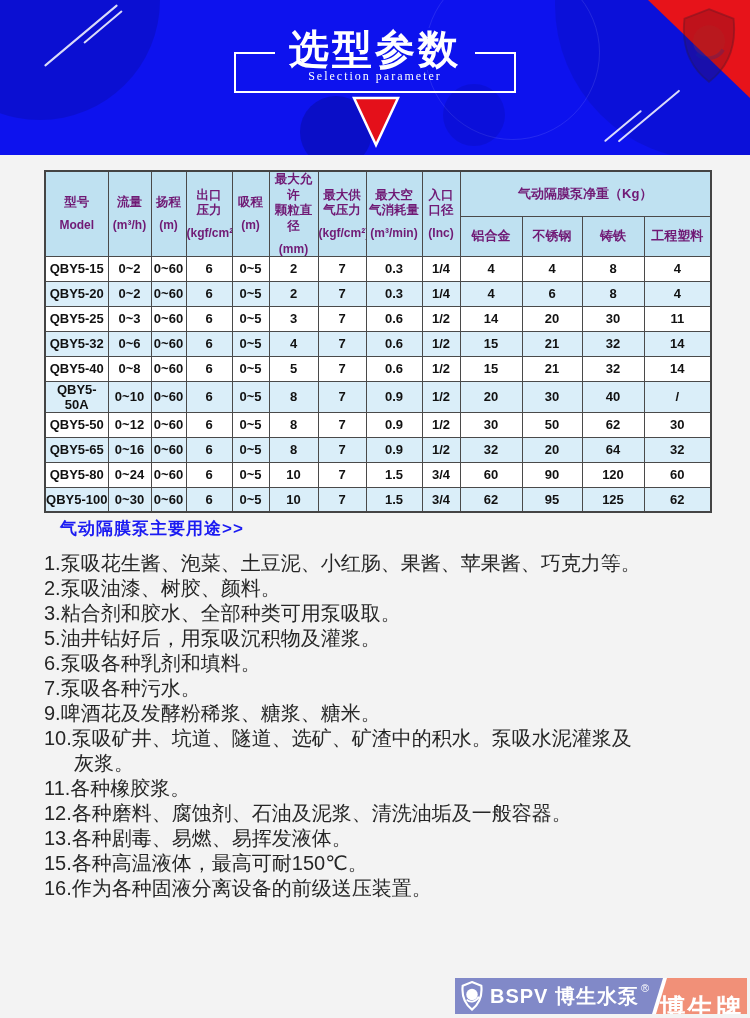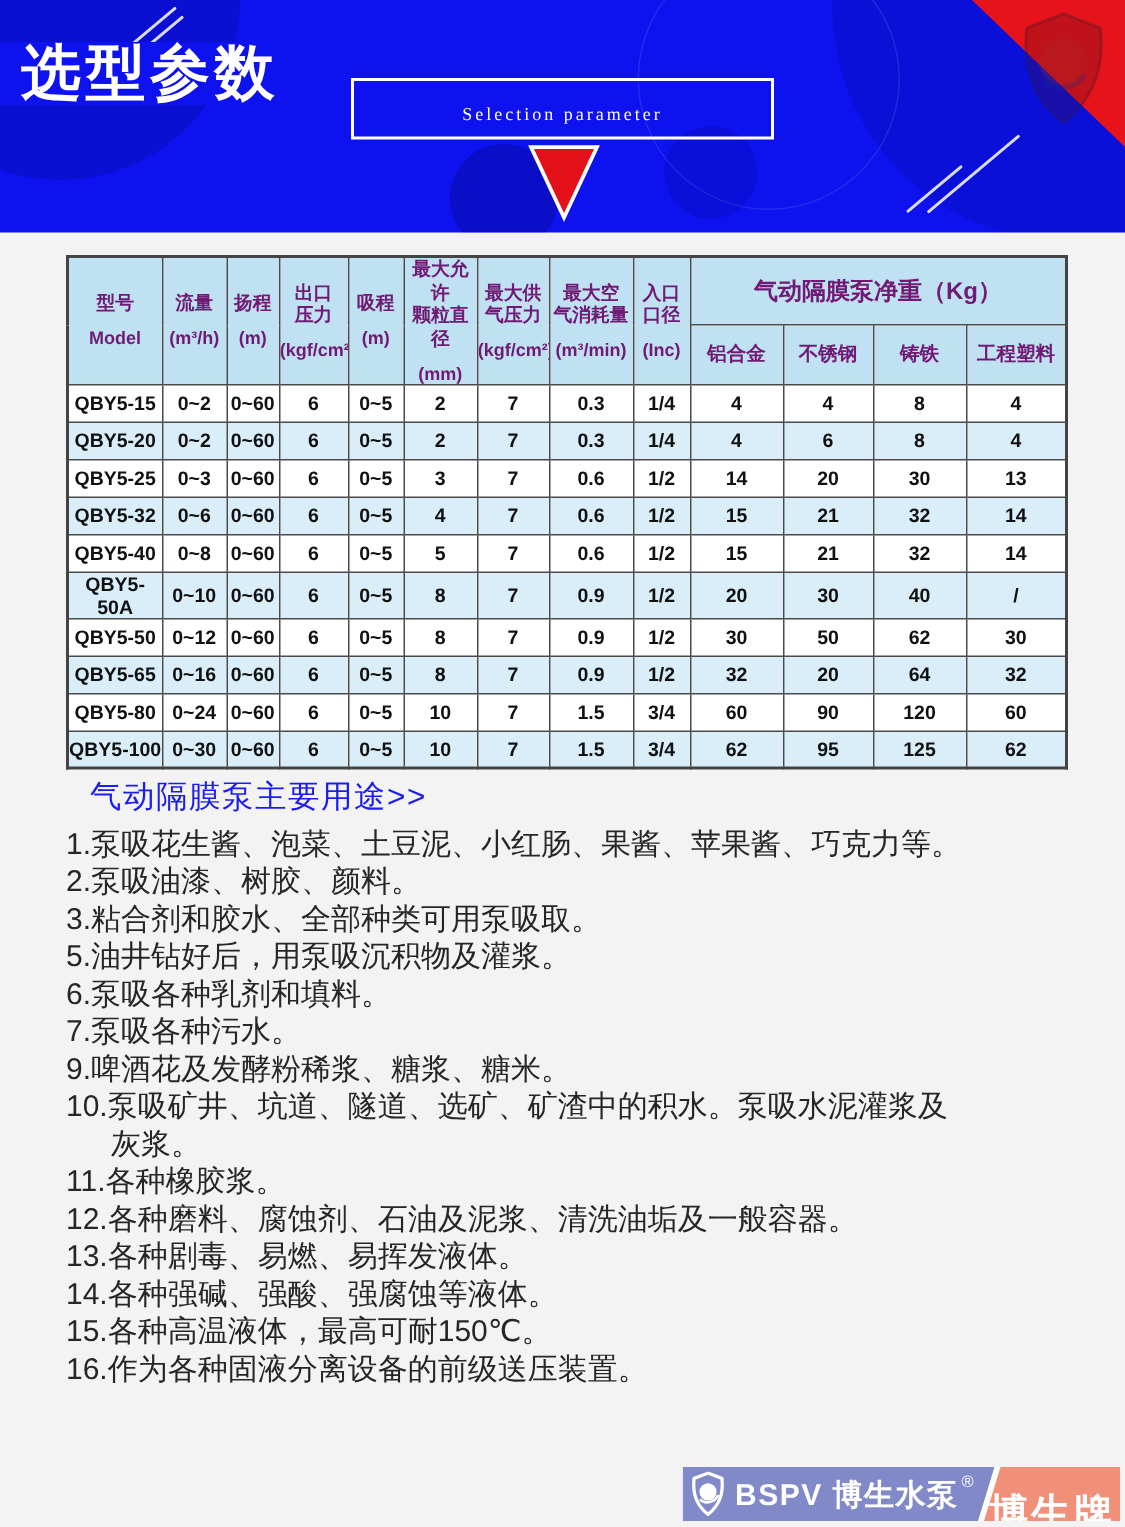--- a/index.html
+++ b/index.html
@@ -38,21 +38,21 @@
     clip-path:polygon(0 0,100% 0,100% 100%);
   }
   .corner-emblem { position:absolute; left:676px; top:6px; width:66px; height:80px; opacity:.55; }
 
   .title-box {
     position:absolute; left:234px; top:52px; width:282px; height:41px;
     border:2px solid #ffffff;
   }
   .hero-title {
     position:absolute; left:0; right:0; top:28px;
-    text-align:left; z-index:2;
+    text-align:center; z-index:2;
   }
   .hero-title span {
     display:inline-block; background:#0d12ee; padding:0 14px;
     color:#fff; font-size:40px; font-weight:bold; letter-spacing:3px; line-height:1.05;
   }
   .hero-sub {
     position:absolute; left:234px; width:282px; top:69px; text-align:center;
     color:#fff; font-family:"Liberation Serif","DejaVu Serif",serif;
     font-size:12px; letter-spacing:2px; z-index:3;
   }
@@ -66,31 +66,31 @@
   }
   table.spec th, table.spec td {
     border:1px solid #4a4a4a; text-align:center; vertical-align:middle;
     overflow:hidden;
   }
   table.spec { border:2px solid #444; }
   table.spec thead th { background:#bfe1f1; font-weight:bold; color:#701a75; }
   th.hcol { height:82px; }
   .h-label { font-size:12.5px; white-space:pre-line; line-height:1.25; }
   .h-sub   { font-size:12px; margin-top:7px; }
-  th.wgroup { height:44px; font-size:16px; }
+  th.wgroup { height:44px; font-size:13px; }
   th.wcol   { height:38px; font-size:13px; }
   table.spec tbody td {
     height:25px; font-size:13px; font-weight:bold; color:#111; background:#fff;
   }
   table.spec tbody tr.alt td { background:#daeef9; }
 
   
   .uses-title {
     position:absolute; left:60px; top:517px;
-    color:#1b1bf2; font-size:21px; font-weight:normal; letter-spacing:1px;
+    color:#1b1bf2; font-size:17px; font-weight:bold; letter-spacing:1px;
   }
   .uses-list {
     position:absolute; left:44px; top:551px; width:682px;
     font-size:20px; line-height:25px; color:#262626;
   }
   .use-item { padding-left:30px; text-indent:-30px; white-space:pre-line; }
 
   
   .brand {
     position:absolute; left:455px; top:978px; width:292px; height:36px;
@@ -258,21 +258,21 @@
         <td>0~60</td>
         <td>6</td>
         <td>0~5</td>
         <td>3</td>
         <td>7</td>
         <td>0.6</td>
         <td>1/2</td>
         <td>14</td>
         <td>20</td>
         <td>30</td>
-        <td>13</td>
+        <td>11</td>
       </tr>
       <tr class="alt">
         <td>QBY5-32</td>
         <td>0~6</td>
         <td>0~60</td>
         <td>6</td>
         <td>0~5</td>
         <td>4</td>
         <td>7</td>
         <td>0.6</td>
@@ -382,21 +382,20 @@
     <div class="use-item">3.粘合剂和胶水、全部种类可用泵吸取。</div>
     <div class="use-item">5.油井钻好后，用泵吸沉积物及灌浆。</div>
     <div class="use-item">6.泵吸各种乳剂和填料。</div>
     <div class="use-item">7.泵吸各种污水。</div>
     <div class="use-item">9.啤酒花及发酵粉稀浆、糖浆、糖米。</div>
     <div class="use-item">10.泵吸矿井、坑道、隧道、选矿、矿渣中的积水。泵吸水泥灌浆及
 灰浆。</div>
     <div class="use-item">11.各种橡胶浆。</div>
     <div class="use-item">12.各种磨料、腐蚀剂、石油及泥浆、清洗油垢及一般容器。</div>
     <div class="use-item">13.各种剧毒、易燃、易挥发液体。</div>
-    <div class="use-item">14.各种强碱、强酸、强腐蚀等液体。</div>
     <div class="use-item">15.各种高温液体，最高可耐150℃。</div>
     <div class="use-item">16.作为各种固液分离设备的前级送压装置。</div>
   </div>
 
 <div class="brand">
   <div class="brand-left">
     <svg width="26" height="30" viewBox="0 0 70 84">
       <path d="M35 3 L61 13 C64 39 57 63 35 80 C13 63 6 39 9 13 Z" fill="none" stroke="#ffffff" stroke-width="6"></path>
       <circle cx="35" cy="38" r="16" fill="#ffffff"></circle>
       <path d="M20 52 C30 62 48 58 54 44" fill="none" stroke="#ffffff" stroke-width="5"></path>

